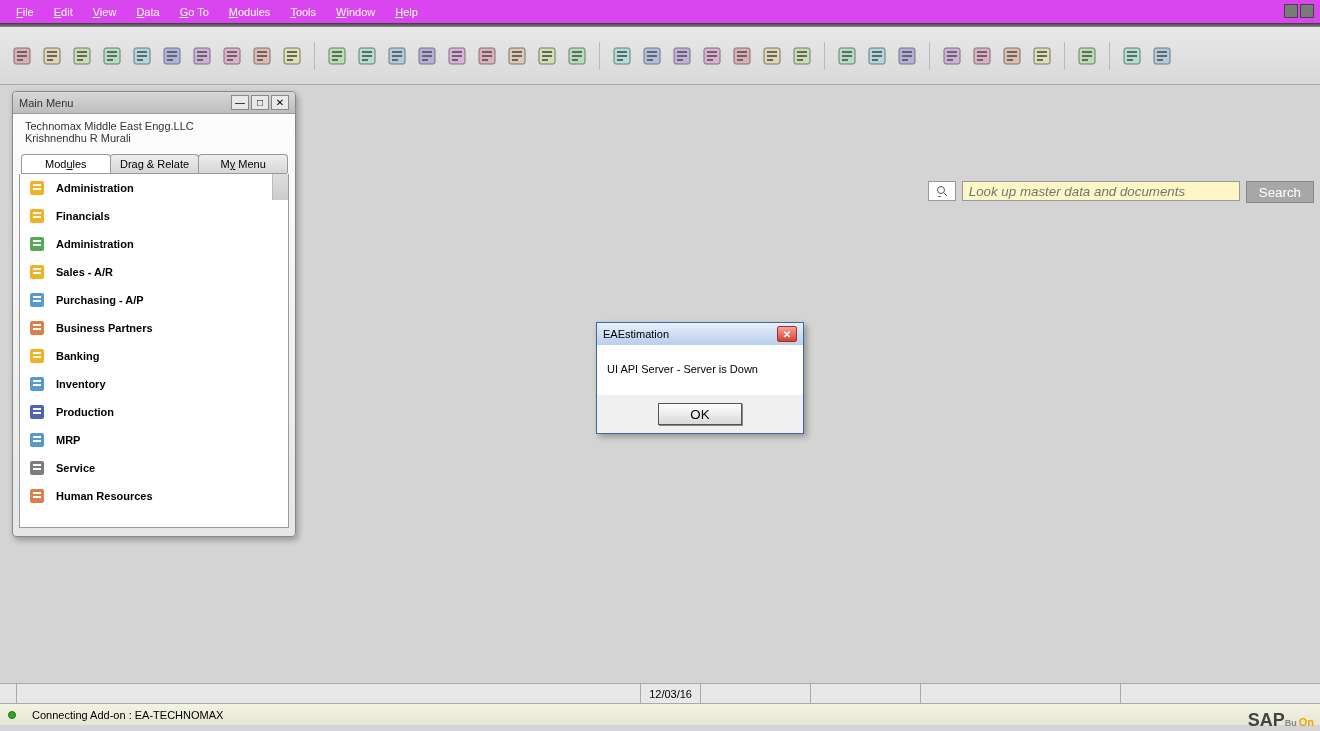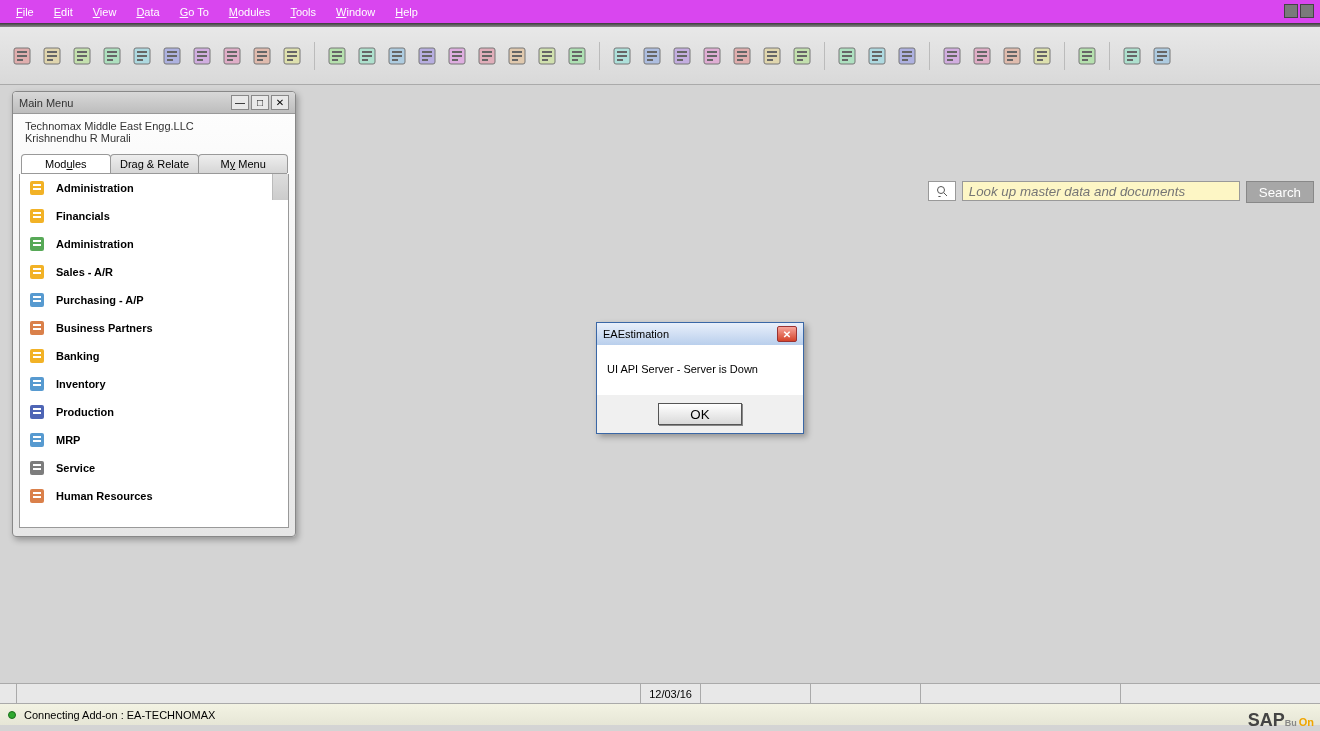--- a/index.html
+++ b/index.html
@@ -54,21 +54,21 @@
 .dlg-body { background: #fff; padding: 18px 10px 20px; color: #000; font-size: 11px; }
 .dlg-footer { padding: 8px 10px; display: flex; justify-content: center; }
 .dlg-btn { width: 84px; height: 22px; border: 1px solid #555; background: linear-gradient(#fff,#d9d9d9); cursor: pointer; box-shadow: 1px 1px 0 #888; }
 
 
 .statusbar { position: absolute; left: 0; right: 0; bottom: 0; height: 48px; }
 .st-top { height: 20px; background: #e8e8e8; border-top: 1px solid #aaa; display: flex; align-items: center; font-size: 11px; }
 .st-top .seg { border-left: 1px solid #aaa; height: 100%; display: flex; align-items: center; padding: 0 8px; }
 .st-top .seg.center { flex: 0 0 auto; margin-left: 590px; }
 .st-top .seg.big { flex: 1; }
-.st-bot { height: 22px; background: linear-gradient(#f3f3e3,#e6e6d6); border-top: 1px solid #aaa; display: flex; align-items: center; padding: 0 8px; gap: 8px; }
+.st-bot { height: 22px; background: linear-gradient(#f3f3e3,#e6e6d6); border-top: 1px solid #aaa; display: flex; align-items: center; padding: 0 8px; gap: 16px; }
 .led { width: 8px; height: 8px; background: #2fa82f; border-radius: 50%; border: 1px solid #1c6f1c; }
 .sap-logo { position: absolute; right: 6px; bottom: 0; font-weight: bold; font-size: 18px; color: #444; display: flex; align-items: baseline; }
 .sap-logo .sub { color: #f0a500; font-size: 11px; margin-left: 2px; }
 .sap-logo .sub2 { color: #888; font-size: 9px; }
 </style>
 </head>
 <body>
 
 <div class="menubar" id="menubar">
     <span class="menu-item"><u>F</u>ile</span>

